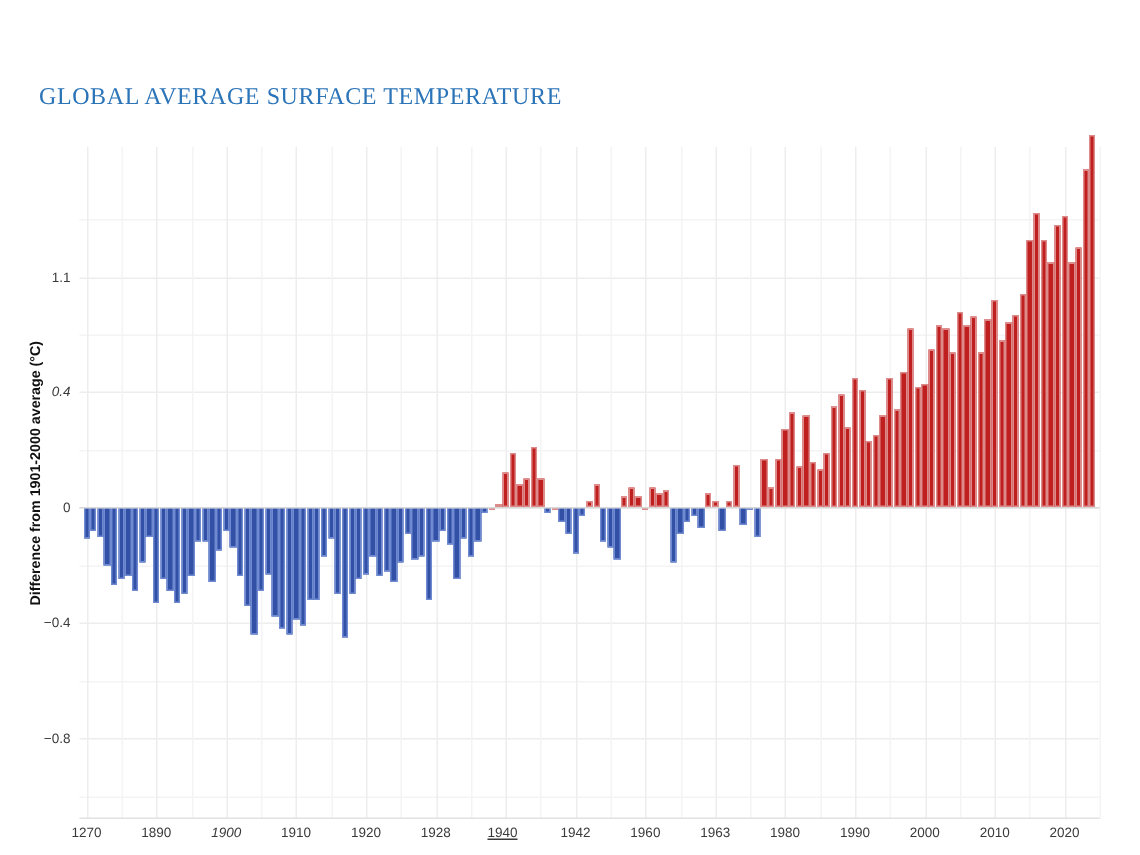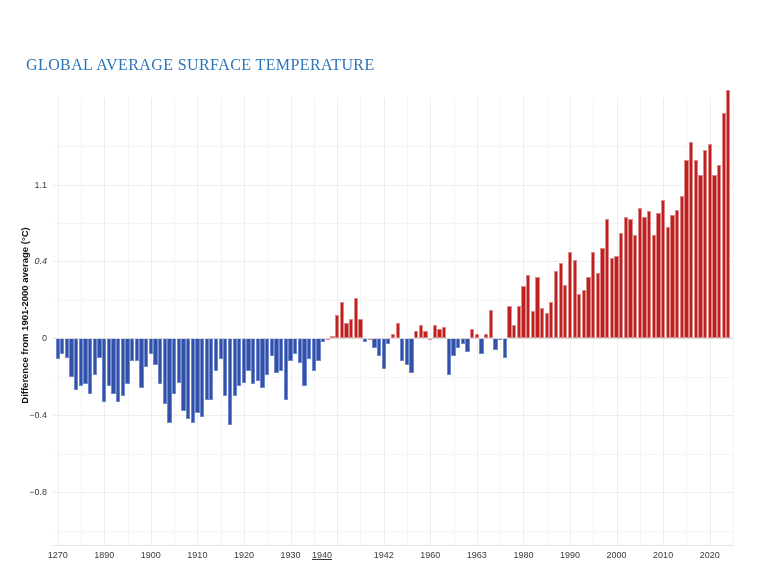--- a/index.html
+++ b/index.html
@@ -340,25 +340,25 @@
       </div>
     <div id="zeroline-layer">
       <div id="zero-line" style="top: 240.343px;"></div>
       <div id="axis-bottom"></div>
     </div>
   </div>
 
   <div id="xtick-labels">
       <div class="xtick-label" style="left: 4.65753px;">1270</div>
       <div class="xtick-label" style="left: 51.2329px;">1890</div>
-      <div class="xtick-label" style="left: 97.8082px;">1900</div>
+      <div class="xtick-label" style="left: 97.8082px; font-style: italic;">1900</div>
       <div class="xtick-label" style="left: 144.384px;">1910</div>
       <div class="xtick-label" style="left: 190.959px;">1920</div>
-      <div class="xtick-label" style="left: 237.534px;">1930</div>
-      <div class="xtick-label" style="left: 269px; text-decoration: underline;">1940</div>
+      <div class="xtick-label" style="left: 237.534px;">1928</div>
+      <div class="xtick-label" style="left: 282px; text-decoration: underline;">1940</div>
       <div class="xtick-label" style="left: 330.685px;">1942</div>
       <div class="xtick-label" style="left: 377.26px;">1960</div>
       <div class="xtick-label" style="left: 423.836px;">1963</div>
       <div class="xtick-label" style="left: 470.411px;">1980</div>
       <div class="xtick-label" style="left: 516.986px;">1990</div>
       <div class="xtick-label" style="left: 563.562px;">2000</div>
       <div class="xtick-label" style="left: 610.137px;">2010</div>
       <div class="xtick-label" style="left: 656.712px;">2020</div>
     </div>
 

